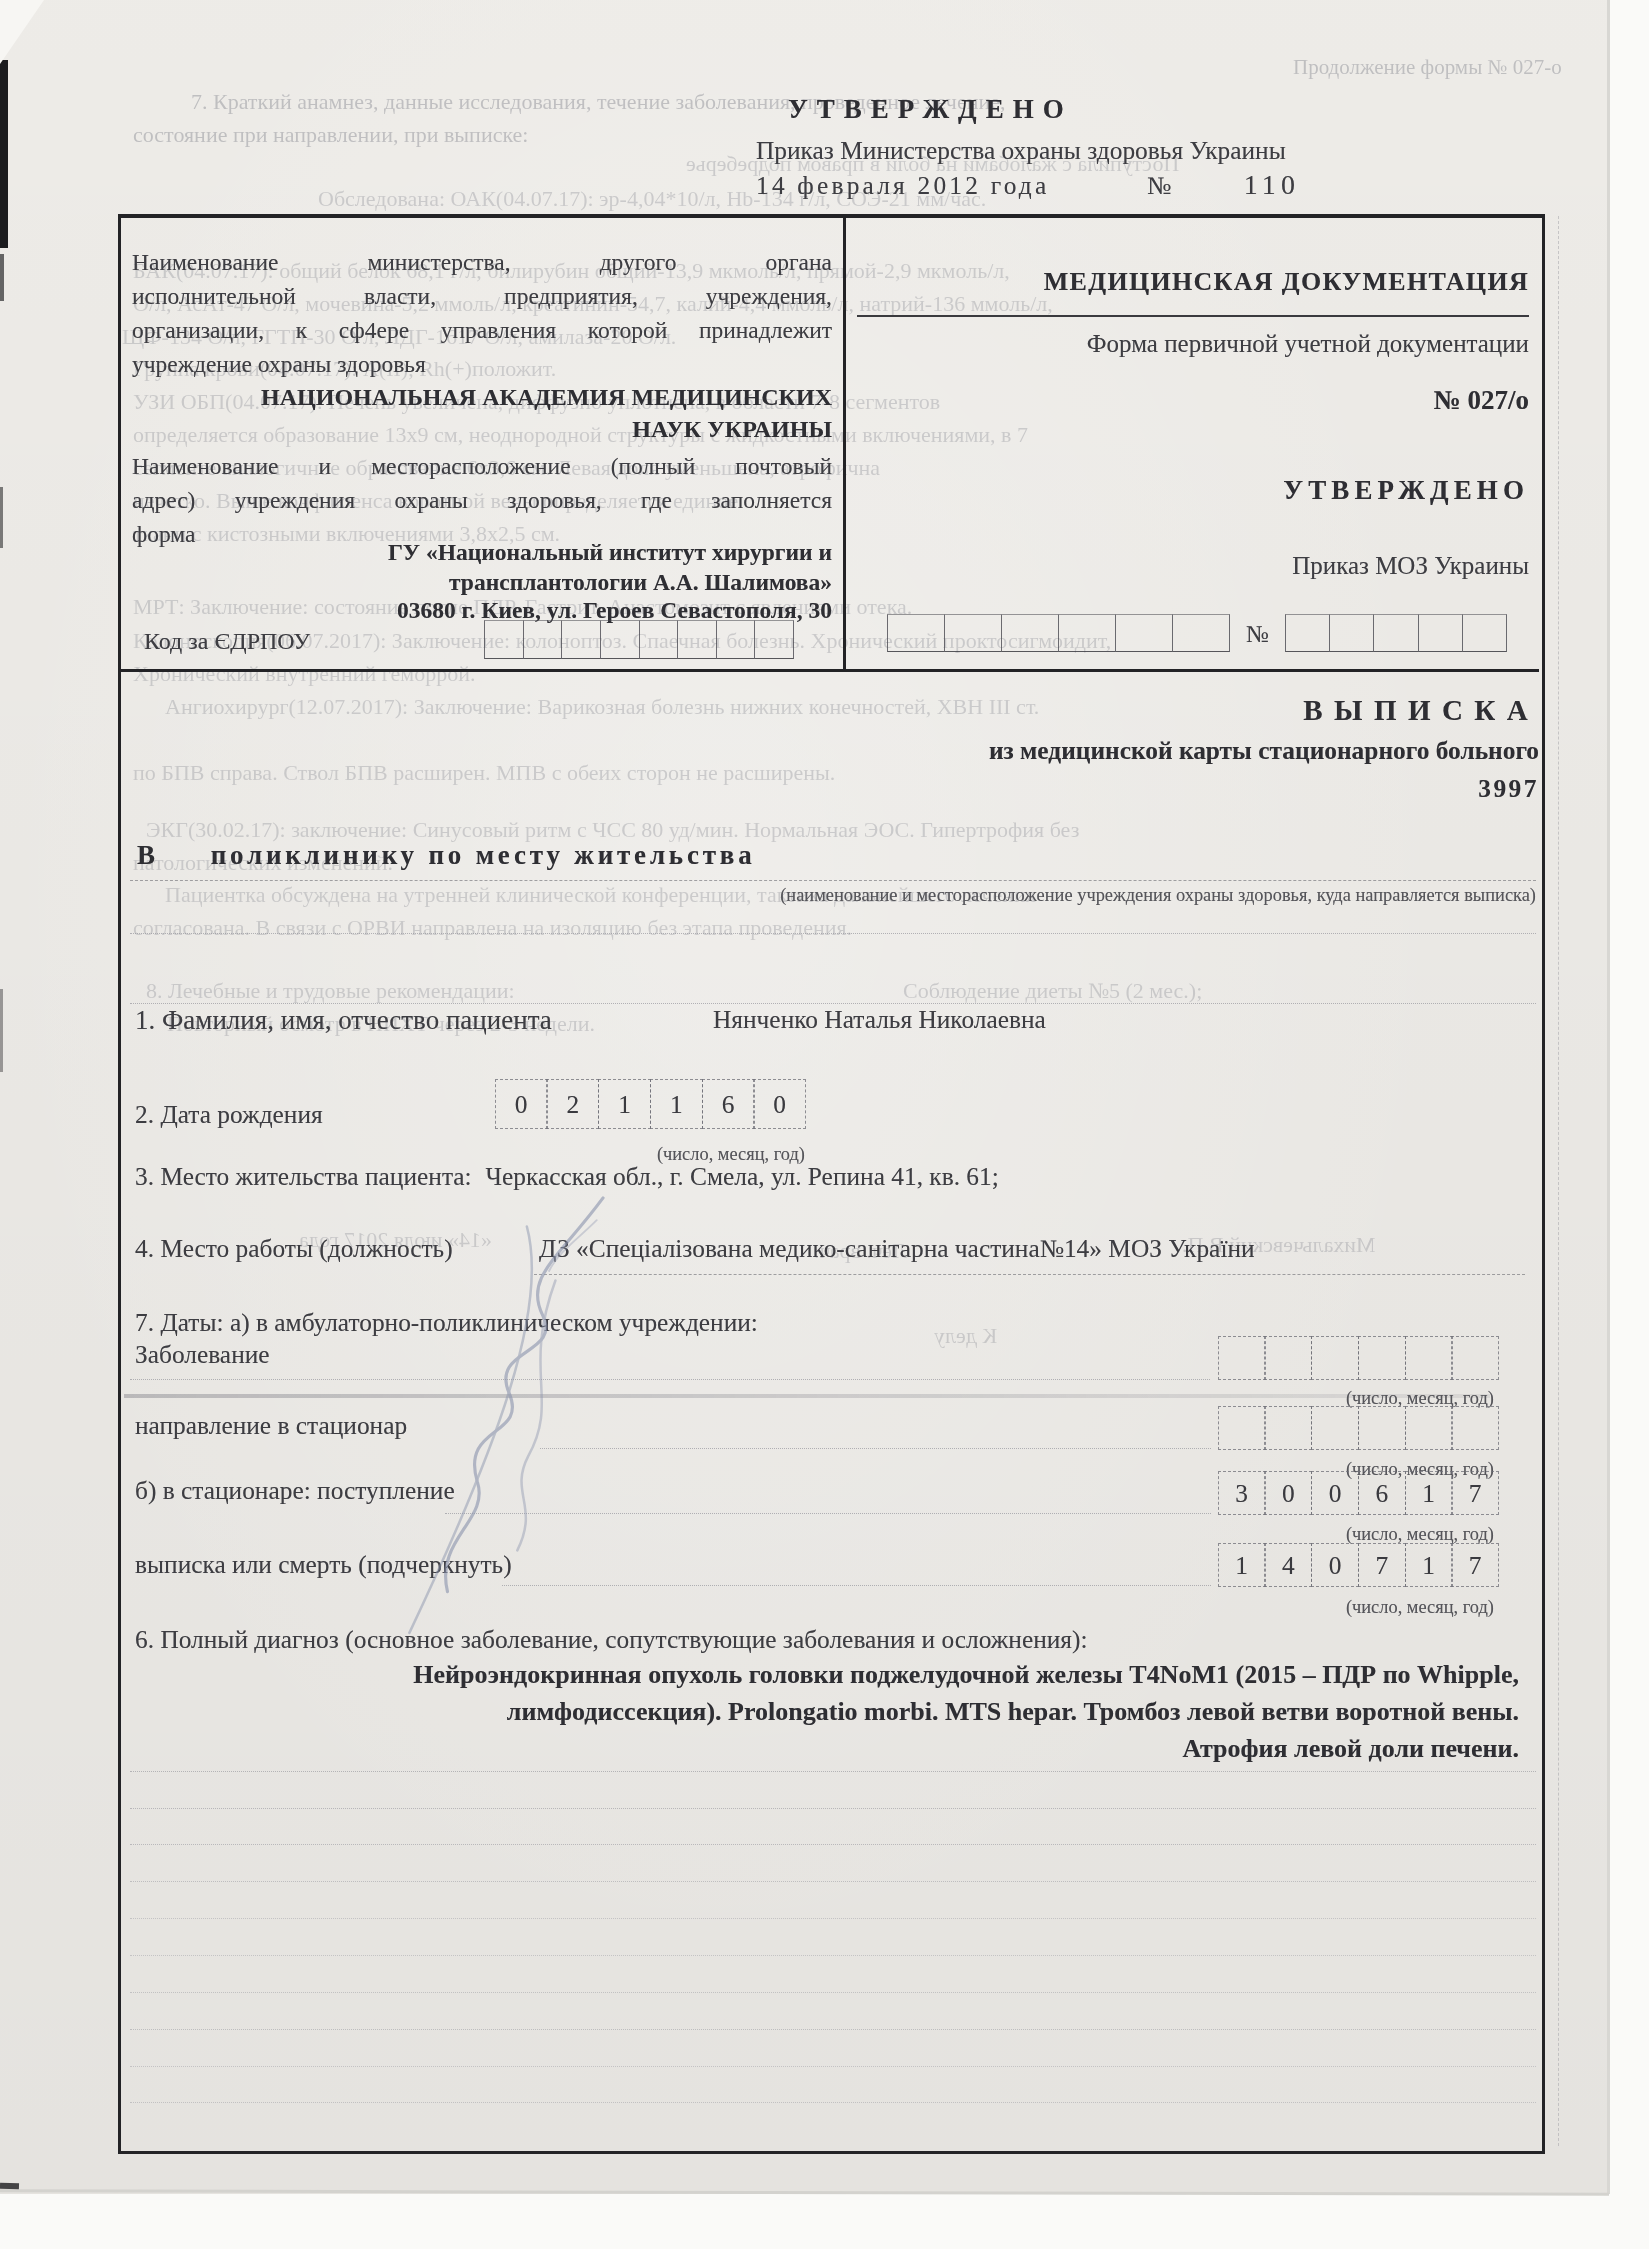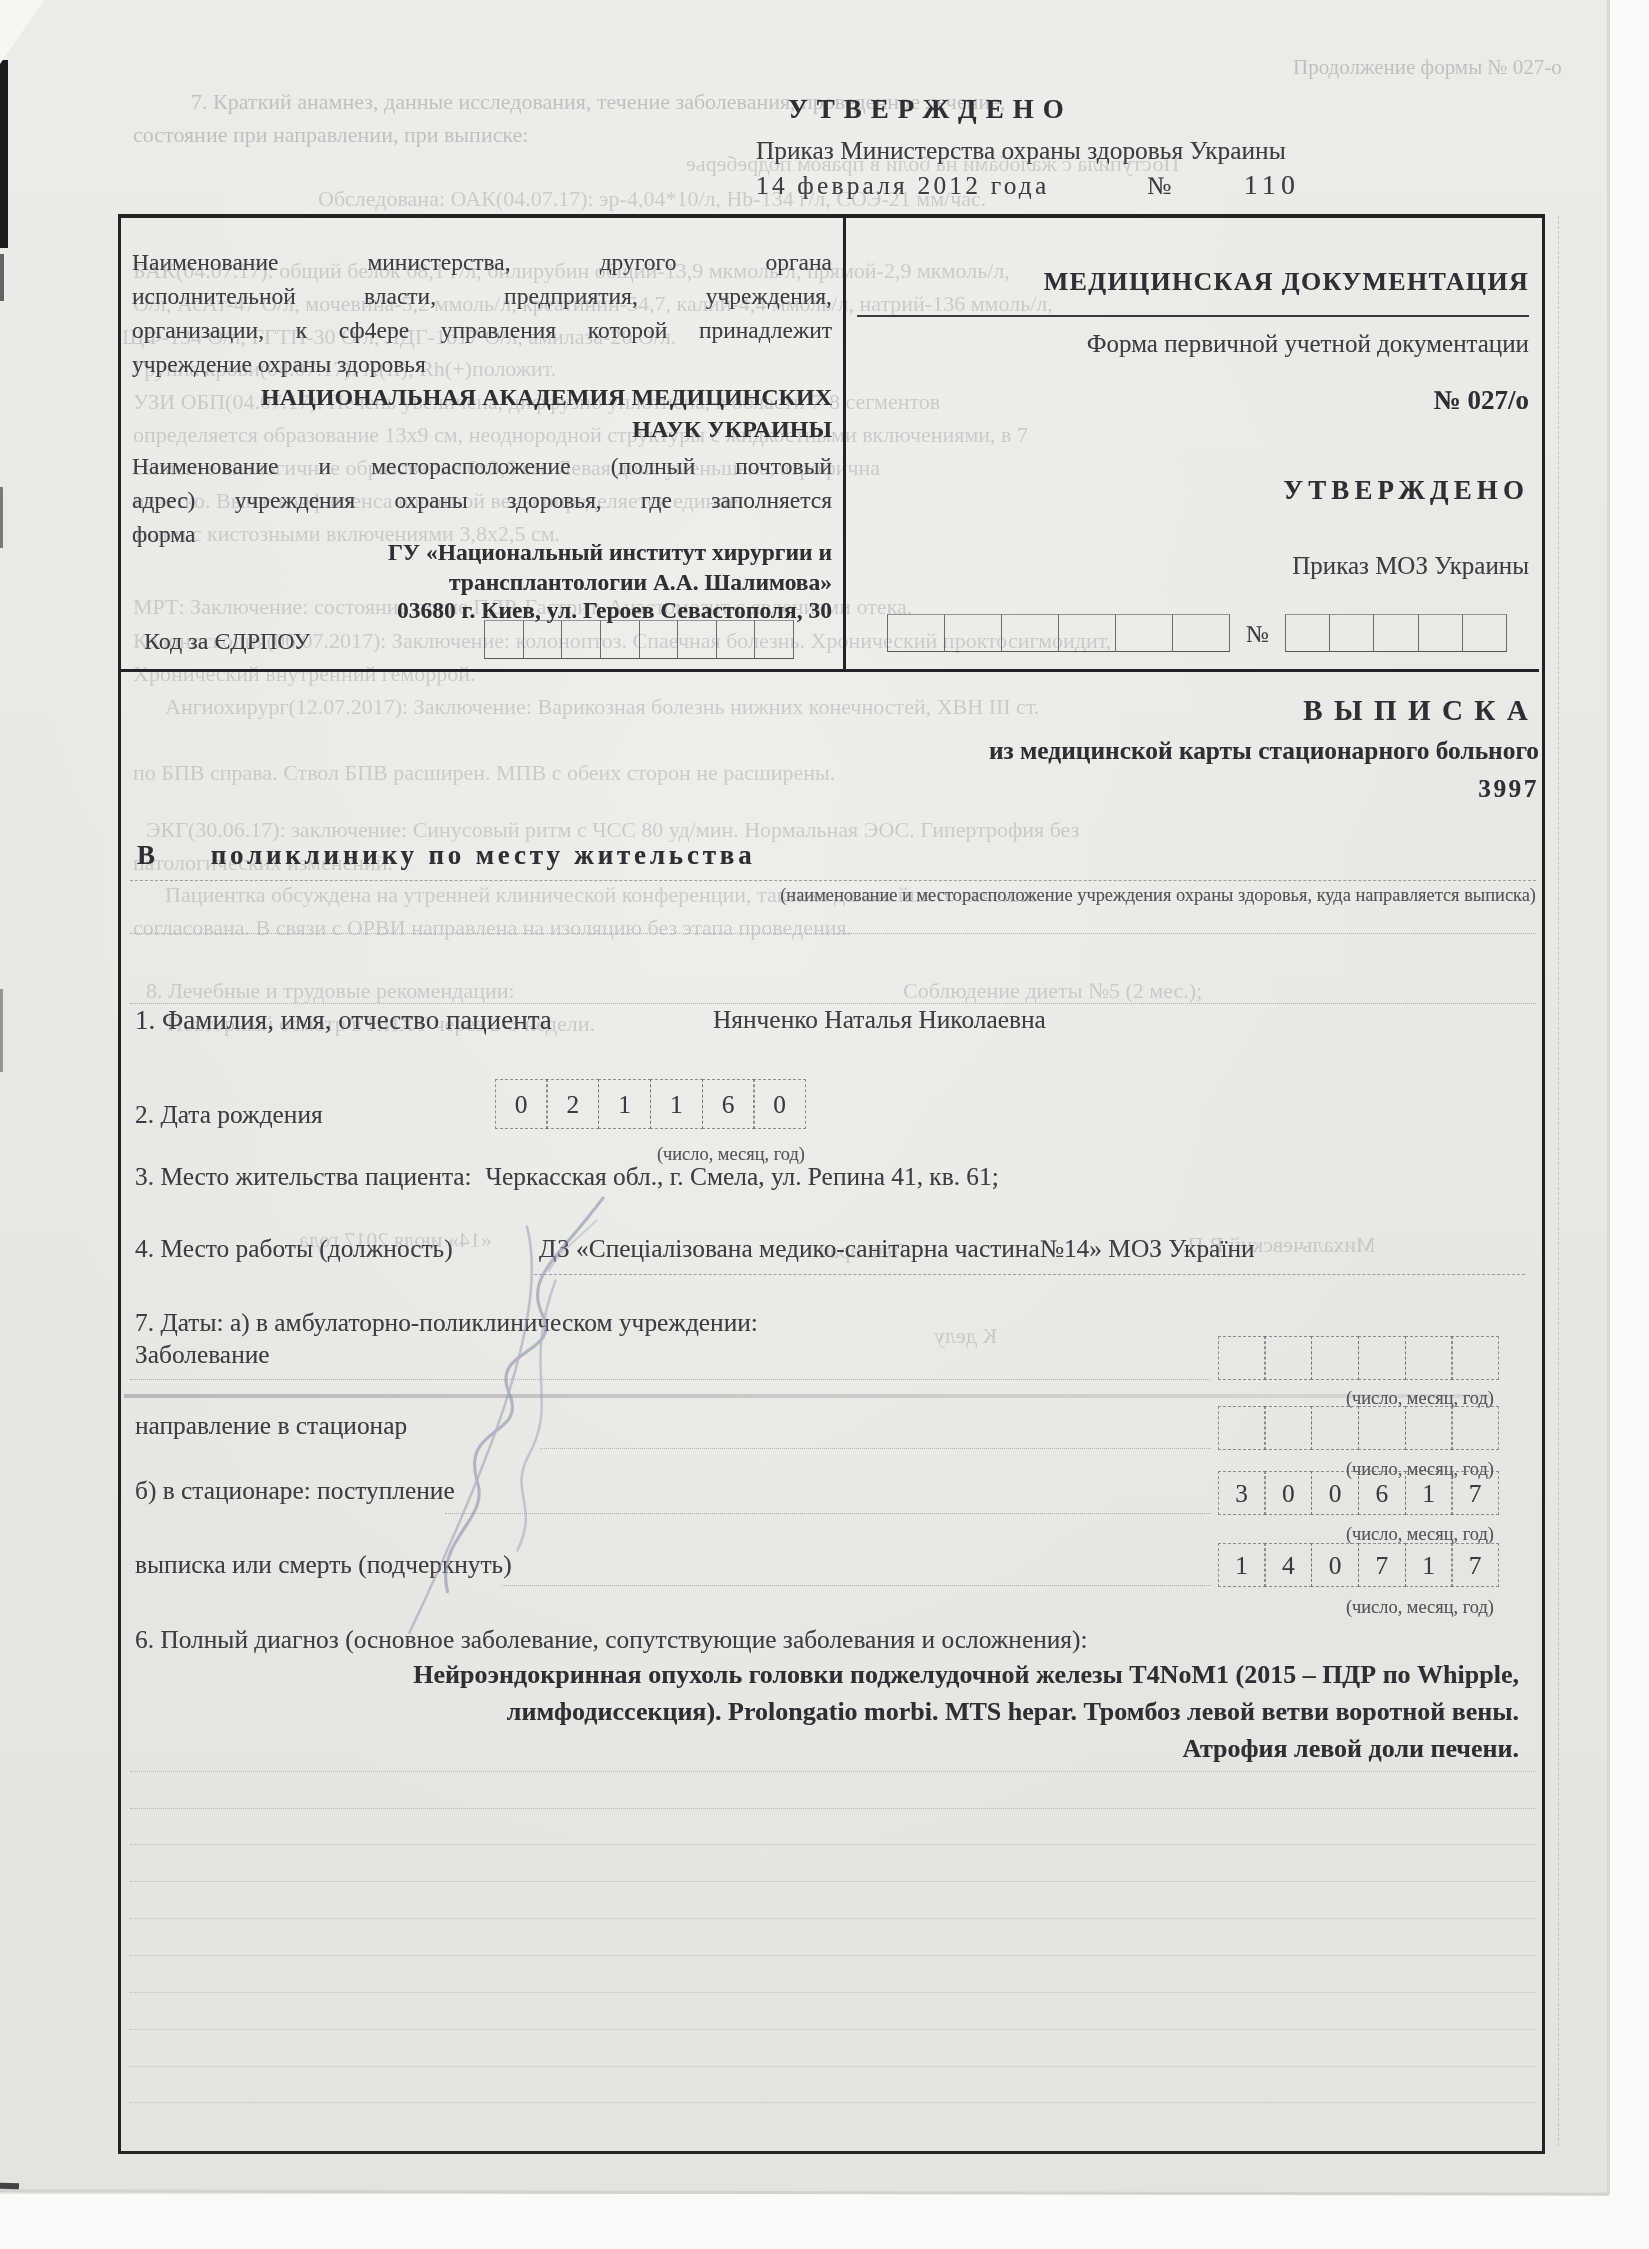--- a/index.html
+++ b/index.html
@@ -70,21 +70,21 @@
   <div class="bl" style="left:133px;top:389px;">УЗИ ОБП(04.07.17): Печень увеличена, диффузно уплотнена, в области 7-8 сегментов</div>
   <div class="bl" style="left:133px;top:422px;">определяется образование 13х9 см, неоднородной структуры с жидкостными включениями, в 7</div>
   <div class="bl" style="left:133px;top:455px;">сегменте аналогичное образование 6х3,6 см. Левая доля уменьшена, атрофична</div>
   <div class="bl" style="left:133px;top:488px;">нечетко. Выше конфлюенса воротной вены определяется единое</div>
   <div class="bl" style="left:133px;top:521px;">ткани с кистозными включениями 3,8х2,5 см.</div>
   <div class="bl" style="left:133px;top:594px;">МРТ: Заключение: состояние после ПДР. Гастрит. Анастомозит с явлениями отека.</div>
   <div class="bl" style="left:133px;top:628px;">Колоноскопия(06.07.2017): Заключение: колоноптоз. Спаечная болезнь. Хронический проктосигмоидит,</div>
   <div class="bl" style="left:133px;top:661px;">Хронический внутренний геморрой.</div>
   <div class="bl" style="left:165px;top:694px;">Ангиохирург(12.07.2017): Заключение: Варикозная болезнь нижних конечностей, ХВН III ст.</div>
   <div class="bl" style="left:133px;top:760px;">по БПВ справа. Ствол БПВ расширен. МПВ с обеих сторон не расширены.</div>
-  <div class="bl" style="left:146px;top:817px;">ЭКГ(30.06.17): заключение: Синусовый ритм с ЧСС 80 уд/мин. Нормальная ЭОС. Гипертрофия без</div>
+  <div class="bl" style="left:146px;top:817px;">ЭКГ(30.02.17): заключение: Синусовый ритм с ЧСС 80 уд/мин. Нормальная ЭОС. Гипертрофия без</div>
   <div class="bl" style="left:133px;top:850px;">патологических изменений.</div>
   <div class="bl" style="left:165px;top:882px;">Пациентка обсуждена на утренней клинической конференции, тактика дальнейшего лечения</div>
   <div class="bl" style="left:133px;top:915px;">согласована. В связи с ОРВИ направлена на изоляцию без этапа проведения.</div>
   <div class="bl" style="left:146px;top:978px;">8. Лечебные и трудовые рекомендации:</div>
   <div class="bl" style="left:903px;top:978px;">Соблюдение диеты №5 (2 мес.);</div>
   <div class="bl" style="left:167px;top:1011px;">Повторный осмотр в НИХТ через 2-3 недели.</div>
   <div class="bl mirror" style="left:299px;top:1227px;">«14» июля 2017 года</div>
   <div class="bl mirror" style="left:814px;top:1238px;">Леч. врач.</div>
   <div class="bl mirror" style="left:1182px;top:1232px;">Михальчевский В.П.</div>
   <div class="bl mirror" style="left:934px;top:1323px;">К делу</div>

